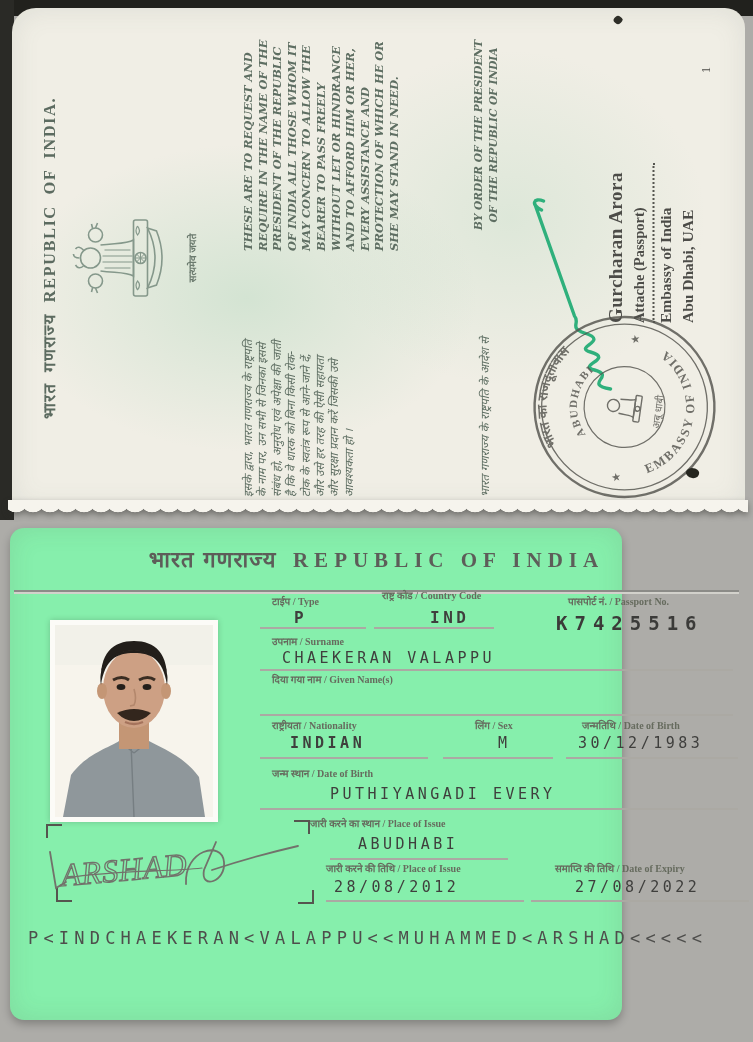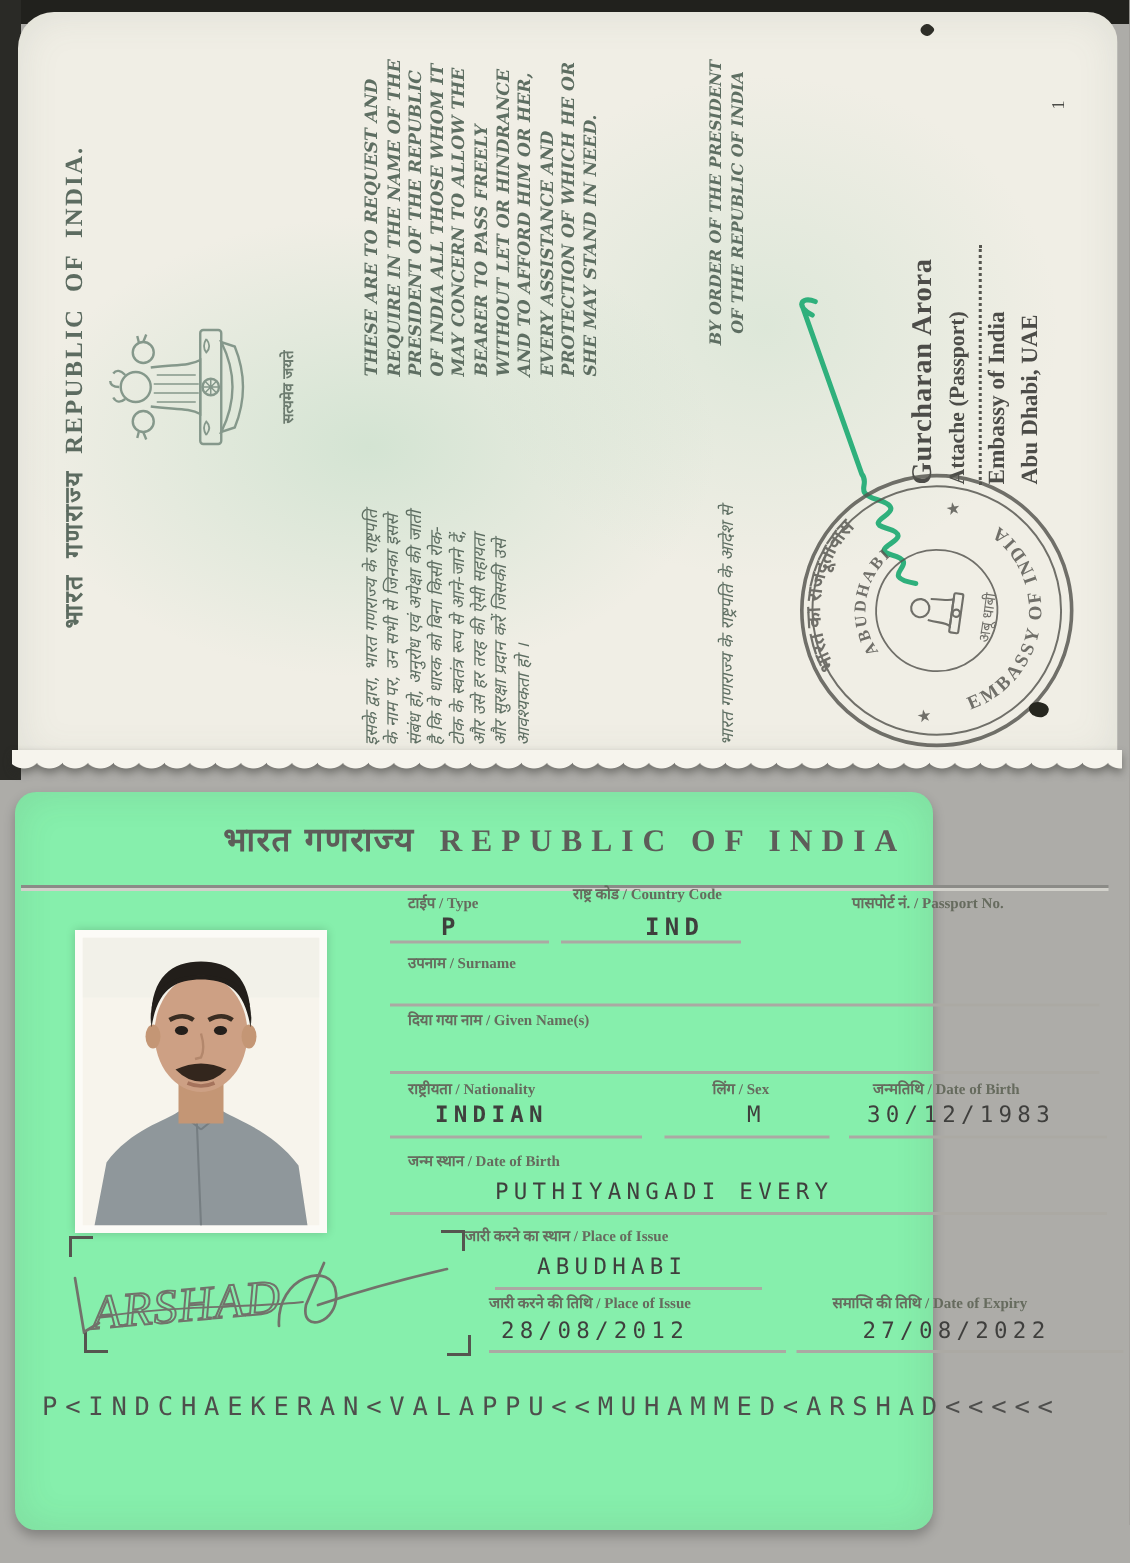--- a/index.html
+++ b/index.html
@@ -246,22 +246,24 @@
 
     <div class="lbl" style="left:262px;top:66px">टाईप / Type</div>
     <div class="val b" style="left:284px;top:80px;font-size:16px">P</div>
     <div class="uline" style="left:250px;top:99px;width:106px"></div>
 
     <div class="lbl" style="left:372px;top:60px">राष्ट्र कोड / Country Code</div>
     <div class="val b" style="left:420px;top:80px;font-size:16px">IND</div>
     <div class="uline" style="left:364px;top:99px;width:120px"></div>
 
     <div class="lbl" style="left:558px;top:66px">पासपोर्ट नं. / Passport No.</div>
+    <div class="passport-no" style="left:546px;top:84px">K7425516</div>
 
     <div class="lbl" style="left:262px;top:106px">उपनाम / Surname</div>
+    <div class="val" style="left:272px;top:121px">CHAEKERAN VALAPPU</div>
     <div class="uline" style="left:250px;top:141px;width:473px"></div>
 
     <div class="lbl" style="left:262px;top:144px">दिया गया नाम / Given Name(s)</div>
     <div class="uline" style="left:250px;top:186px;width:473px"></div>
 
     <div class="lbl" style="left:262px;top:190px">राष्ट्रीयता / Nationality</div>
     <div class="val b" style="left:280px;top:206px">INDIAN</div>
     <div class="uline" style="left:250px;top:229px;width:168px"></div>
 
     <div class="lbl" style="left:465px;top:190px">लिंग / Sex</div>

